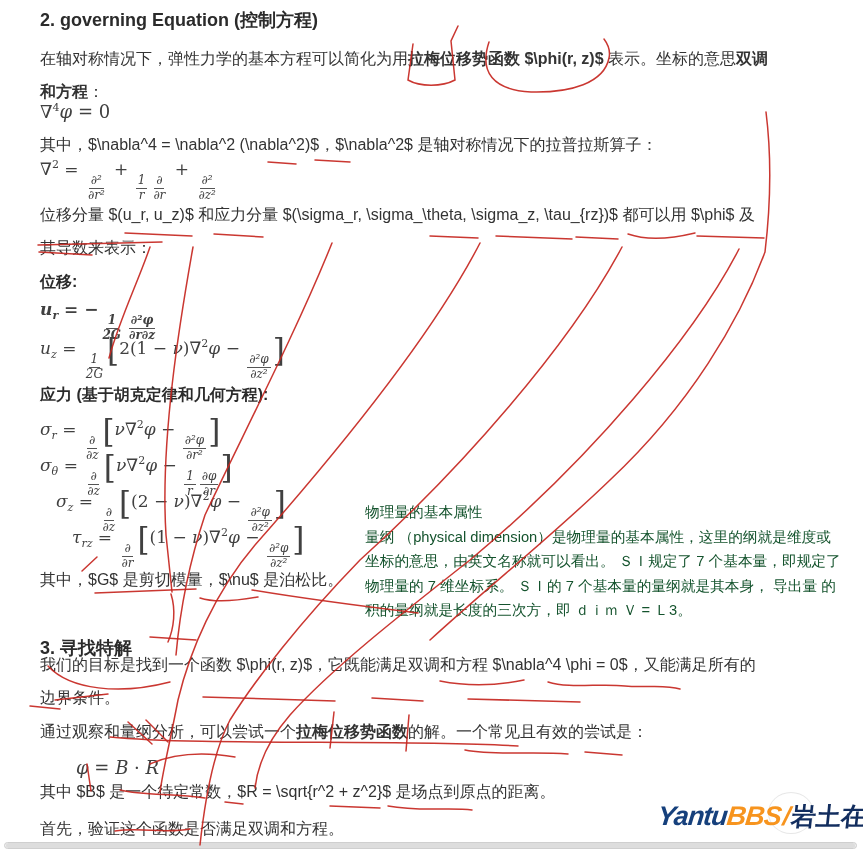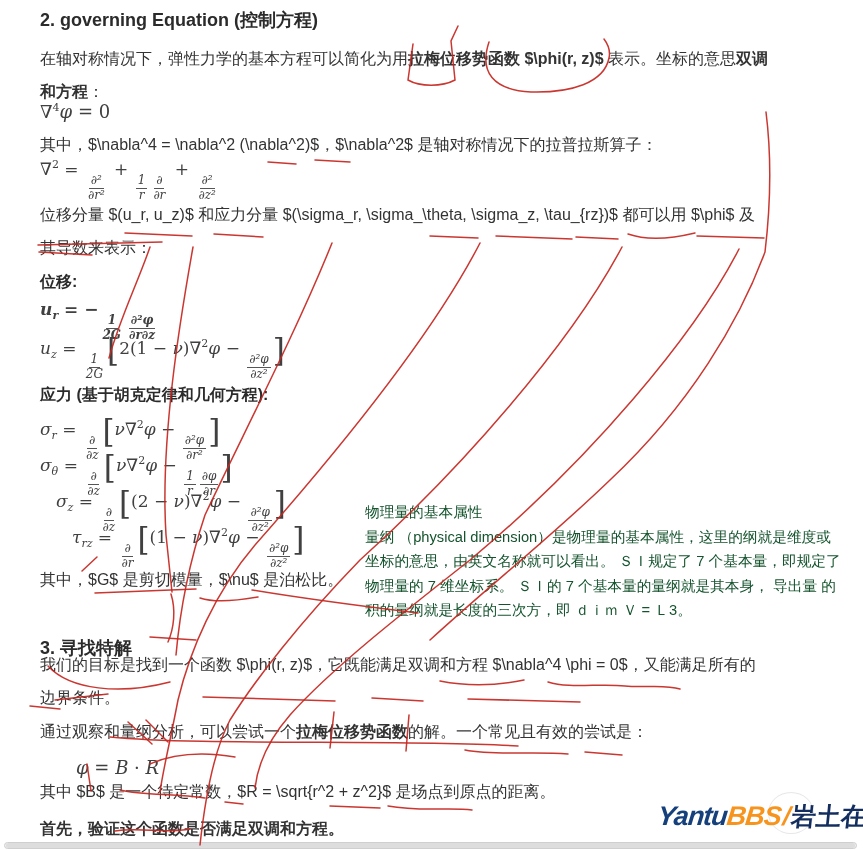--- a/index.html
+++ b/index.html
@@ -122,21 +122,21 @@
 <div class="abs h2" style="left:40px;top:636px;">3. 寻找特解</div>
 
 <div class="abs para" style="left:40px;top:648px;"><span>我们的目标是找到一个函数 $\phi(r, z)$，它既能满足双调和方程 $\nabla^4 \phi = 0$，又能满足所有的</span><br><span>边界条件。</span></div>
 
 <div class="abs para" style="left:40px;top:715px;"><span>通过观察和量纲分析，可以尝试一个</span><span class="bold">拉梅位移势函数</span><span>的解。一个常见且有效的尝试是：</span></div>
 
 <div class="abs math" style="left:40px;top:757px;font-size:18px;margin-left:36px;"><span class="m-i">φ</span><span class="m-r"> = </span><span class="m-i">B</span><span class="m-r"> · </span><span class="m-i">R</span></div>
 
 <div class="abs para" style="left:40px;top:775px;"><span>其中 $B$ 是一个待定常数，$R = \sqrt{r^2 + z^2}$ 是场点到原点的距离。</span></div>
 
-<div class="abs para" style="left:40px;top:812px;font-weight:bold;"><span>首先，验证这个函数是否满足双调和方程。</span></div>
+<div class="abs para" style="left:40px;top:812px;"><span>首先，验证这个函数是否满足双调和方程。</span></div>
 
 <div class="abs rednote" style="left:365px;top:500px;">
   <div class="nline">物理量的基本属性</div>
   <div id="rednote-lines">
       <div class="nline">量纲 （physical dimension）是物理量的基本属性，这里的纲就是维度或</div>
       <div class="nline">坐标的意思，由英文名称就可以看出。 ＳＩ规定了 7 个基本量，即规定了</div>
       <div class="nline">物理量的 7 维坐标系。 ＳＩ的 7 个基本量的量纲就是其本身， 导出量 的</div>
       <div class="nline">积的量纲就是长度的三次方，即 ｄｉｍ Ｖ = Ｌ3。</div>
     </div>
 </div>

